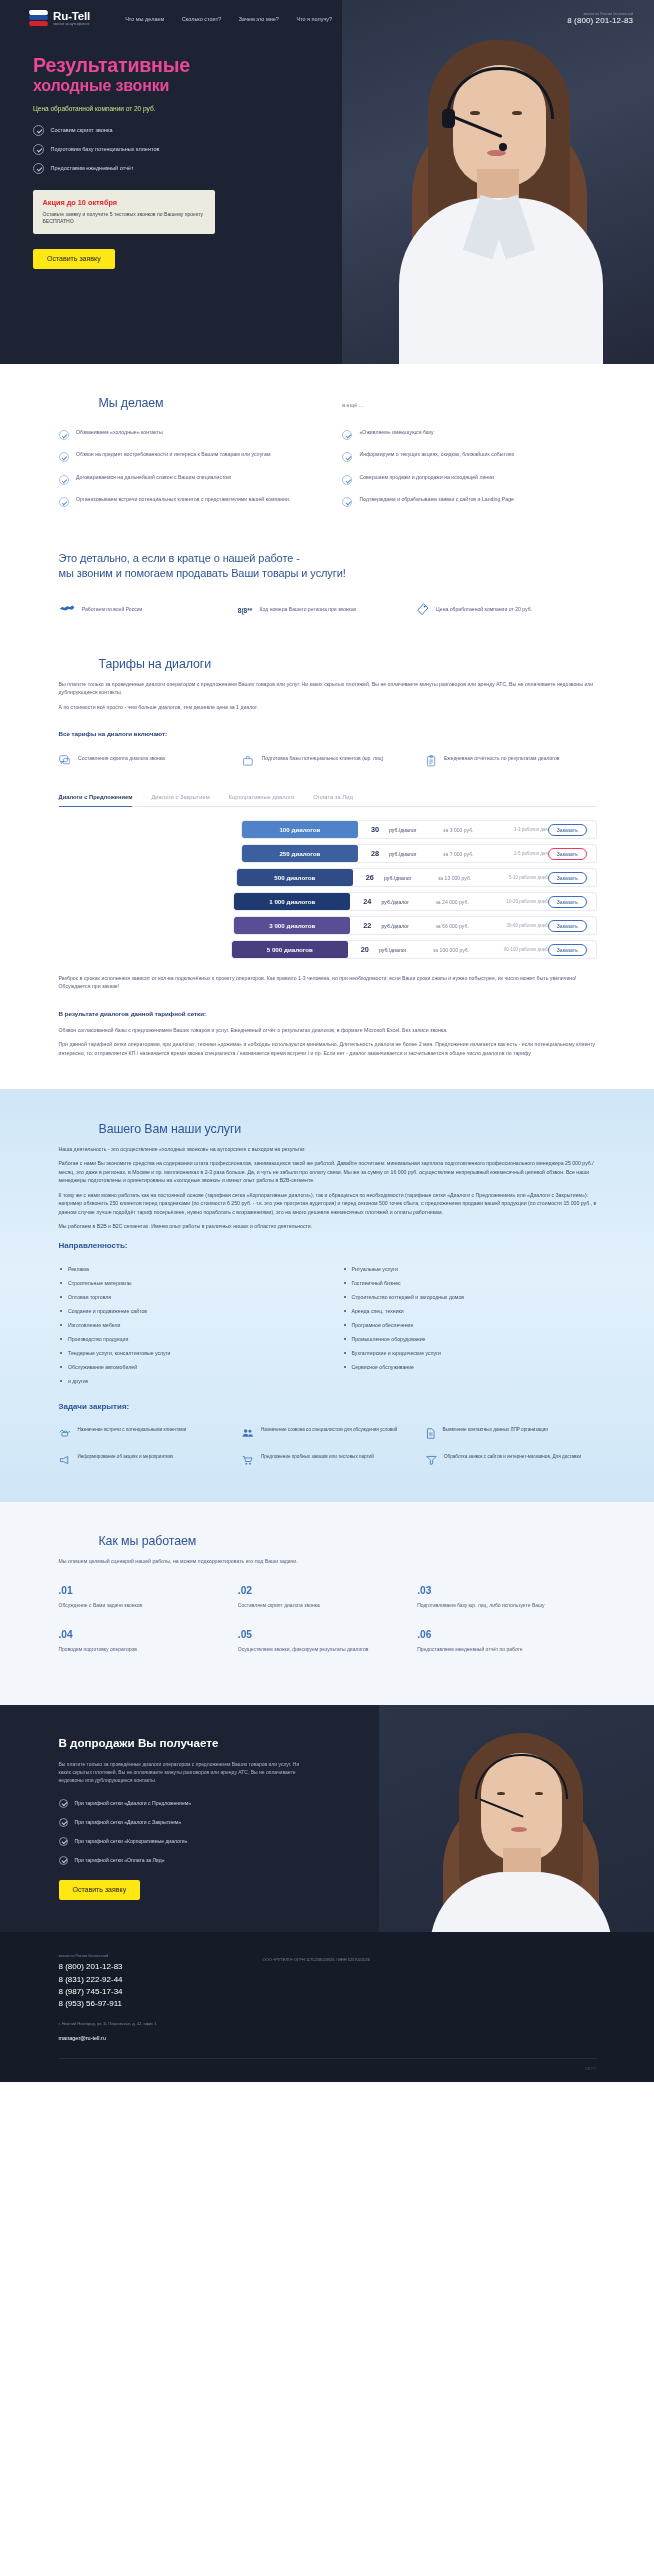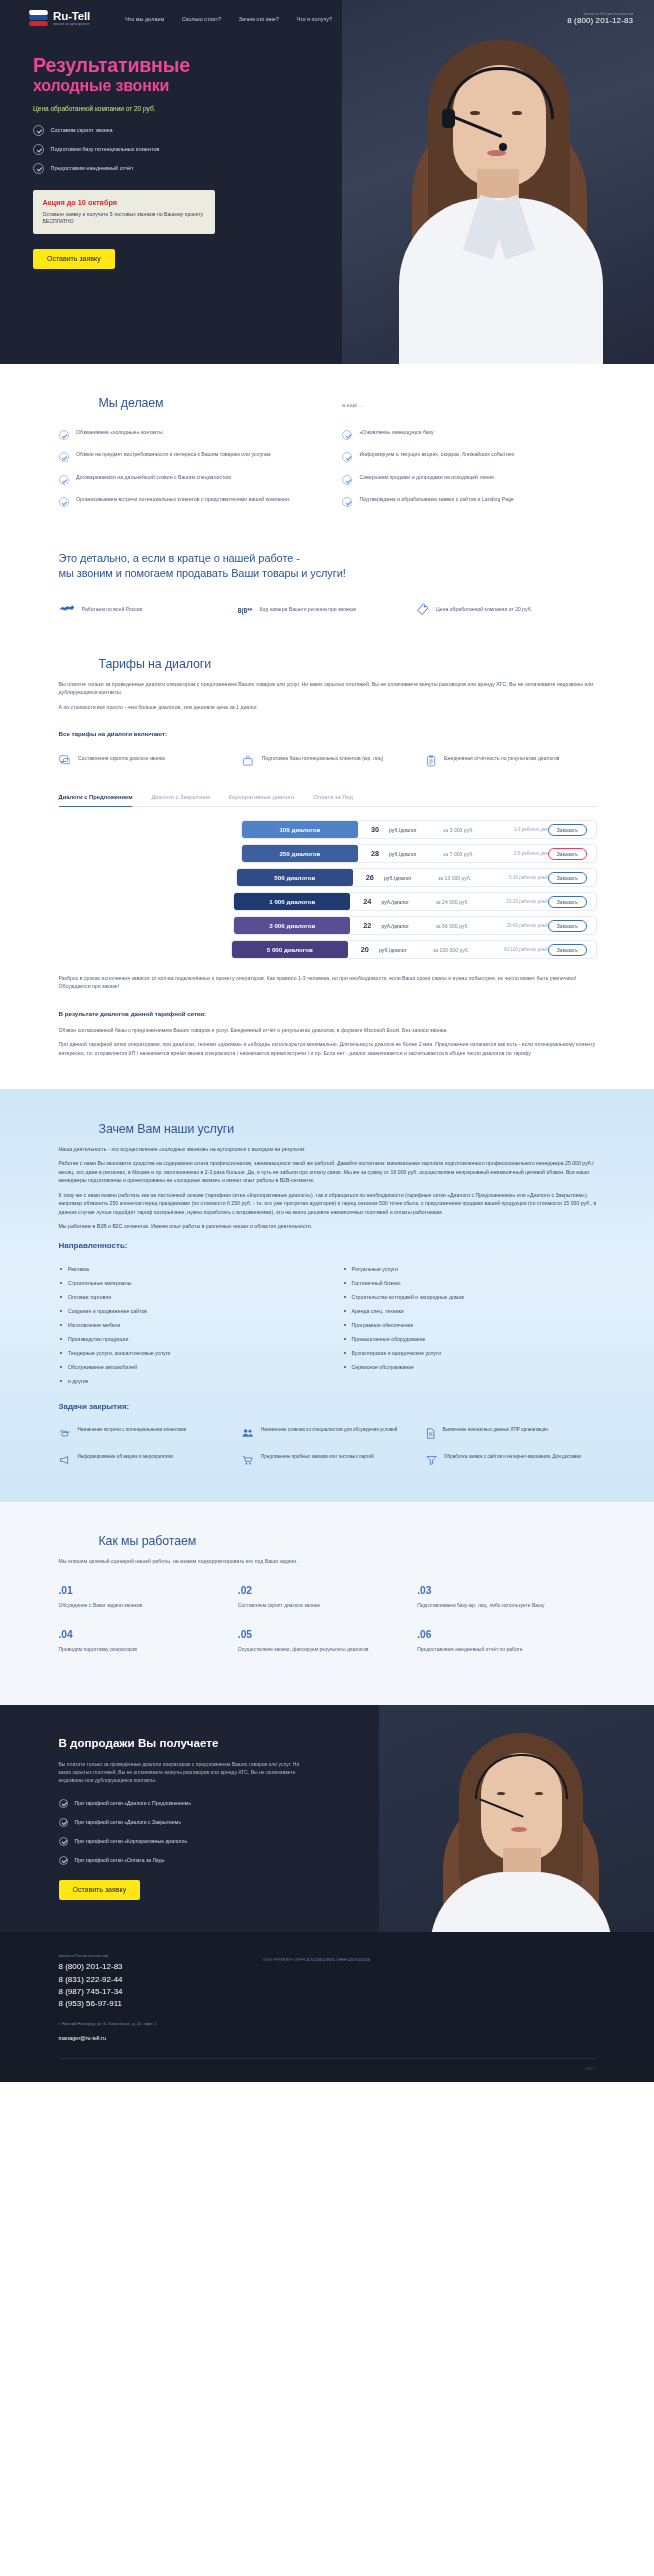--- a/index.html
+++ b/index.html
@@ -619,21 +619,21 @@
 
       <p class="p" style="margin-top:14.5px">Разброс в сроках исполнения зависит от кол-ва подключённых к проекту операторов. Как правило 1-3 человека, но при необходимости, если Ваши сроки сжаты и нужно побыстрее, их число может быть увеличино! Обсуждается при заказе!</p>
       <div class="bold-line">В результате диалогов данной тарифной сетки:</div>
       <p class="p">Обзвон согласованной базы с предложенимем Ваших товаров и услуг. Ежедневный отчёт о результатах диалогов, в формате Microsoft Excel. Без записи звонка.</p>
       <p class="p tight">При данной тарифной сетки операторами, при диалогах, техники «дожима» и «обхода» используются минимально. Длительность диалога не более 2 мин. Предложение излагается как есть - если потенциальному клиенту интересно, то: отправляется КП / назначается время звонка специалиста / назначается время встречи / и пр. Если нет - диалог заканчивается и засчитывается в общее число диалогов по тарифу</p>
     </div>
   </section>
 
   <section class="bluesec">
     <div class="inner">
-      <h2 class="h2">Зачем Вам наши услуги</h2>
+      <h2 class="h2">Вашего Вам наши услуги</h2>
       <p class="p">Наша деятельность - это осуществление «холодных звонков» на аутсорсинге с выходом на результат.</p>
       <p class="p tight">Работая с нами Вы экономите средства на содержании штата профессионалов, занимающихся такой же работой. Давайте посчитаем: минимальная зарплата подготовленного профессионального менеджера 25 000 руб./месяц, это даже в регионах, в Москве и пр. миллионниках в 2-3 раза больше. Да, и чуть не забыли про оплату связи. Мы же за сумму от 16 000 руб. осуществляем непрерывный ежемесячный целевой обзвон. Все наши менеджеры подготовлены и ориентированы на «холодные звонки» и имеют опыт работы в B2B-сегменте.</p>
       <p class="p tight">К тому же с нами можно работать как на постоянной основе (тарифная сетка «Корпоративные диалоги»), так и обращаться по необходимости (тарифные сетки «Диалоги с Предложением» или «Диалоги с Закрытием»): например обзвонить 250 клиентов перед праздниками (по стоимости 6 250 руб. - т.к. это уже прогретая аудитория) и перед сезоном 500 точек сбыта, с предложением продажи вашей продукции (по стоимости 15 000 руб., в данном случае лучше подойдёт тариф посерьёзнее, нужно поработать с возражениями), это на много дешевле ежемесячных плотяжей и оплаты работникам.</p>
       <p class="p tight">Мы работаем в B2B и B2C сегментах. Имеем опыт работы в различных нишах и областях деятельности.</p>
 
       <h3 class="h3">Направленность:</h3>
       <div class="bul2">
         <ul class="bul">
           <li>Реклама</li>
           <li>Строительные материалы</li>

